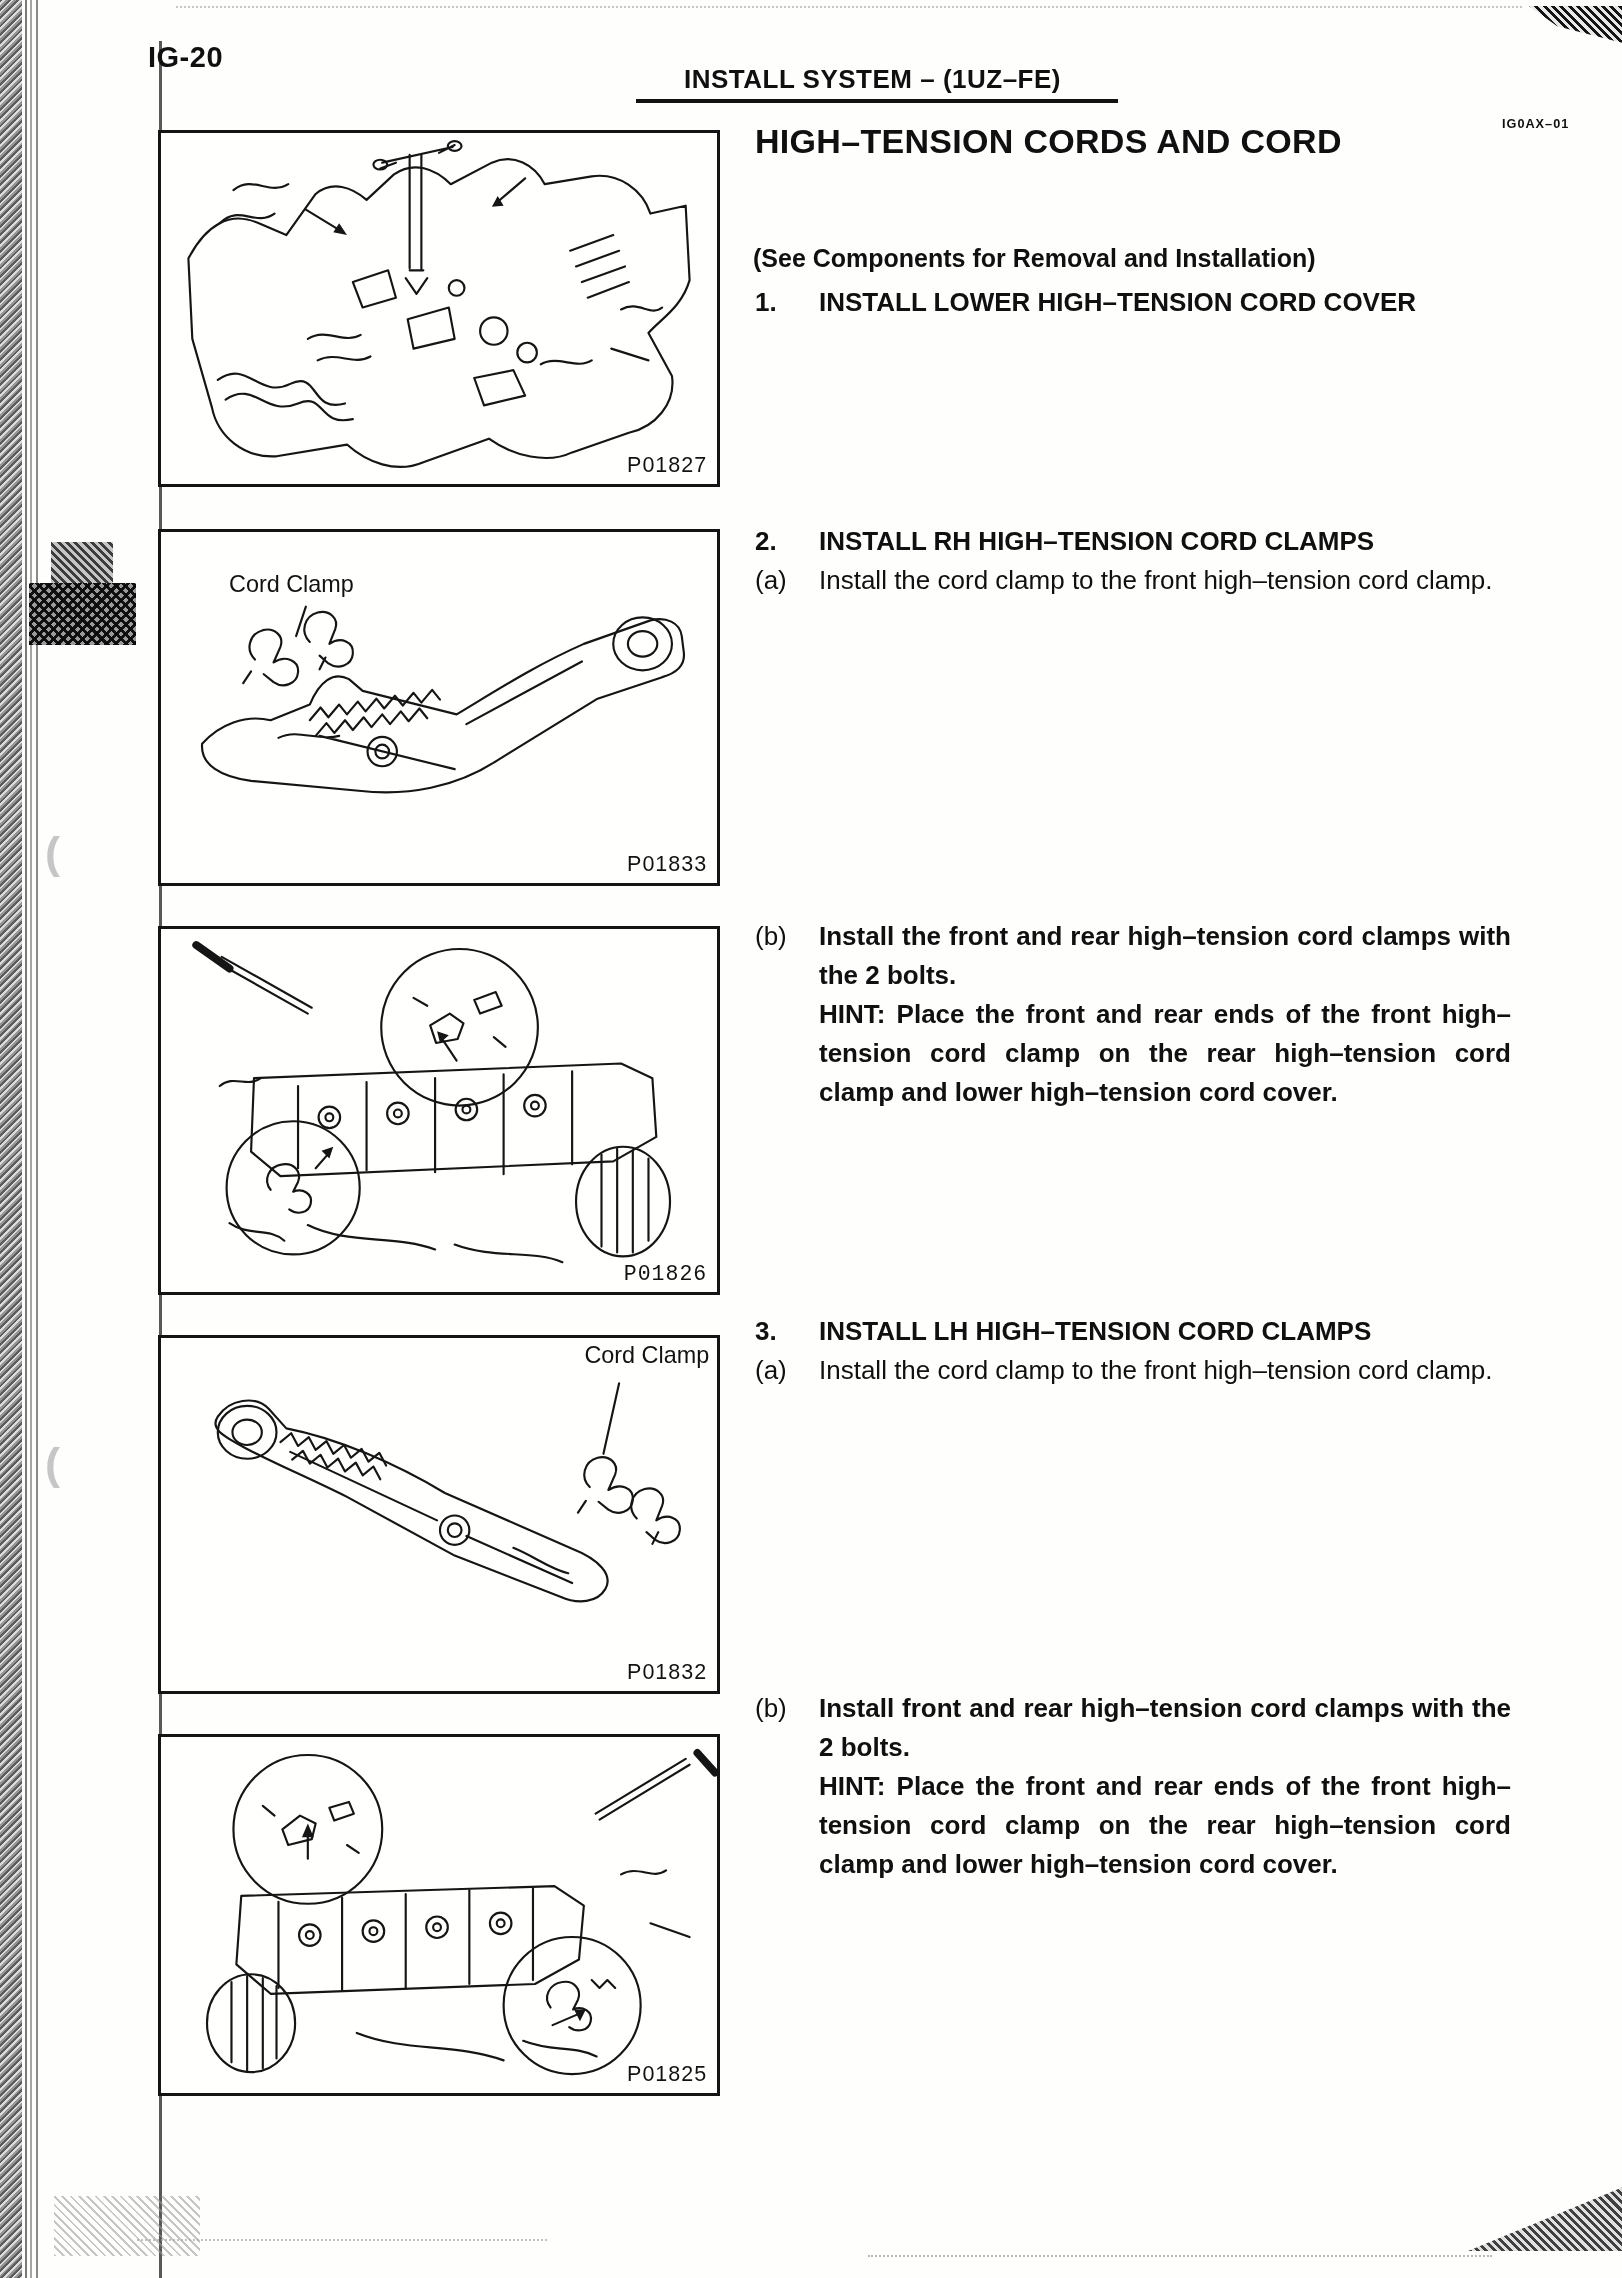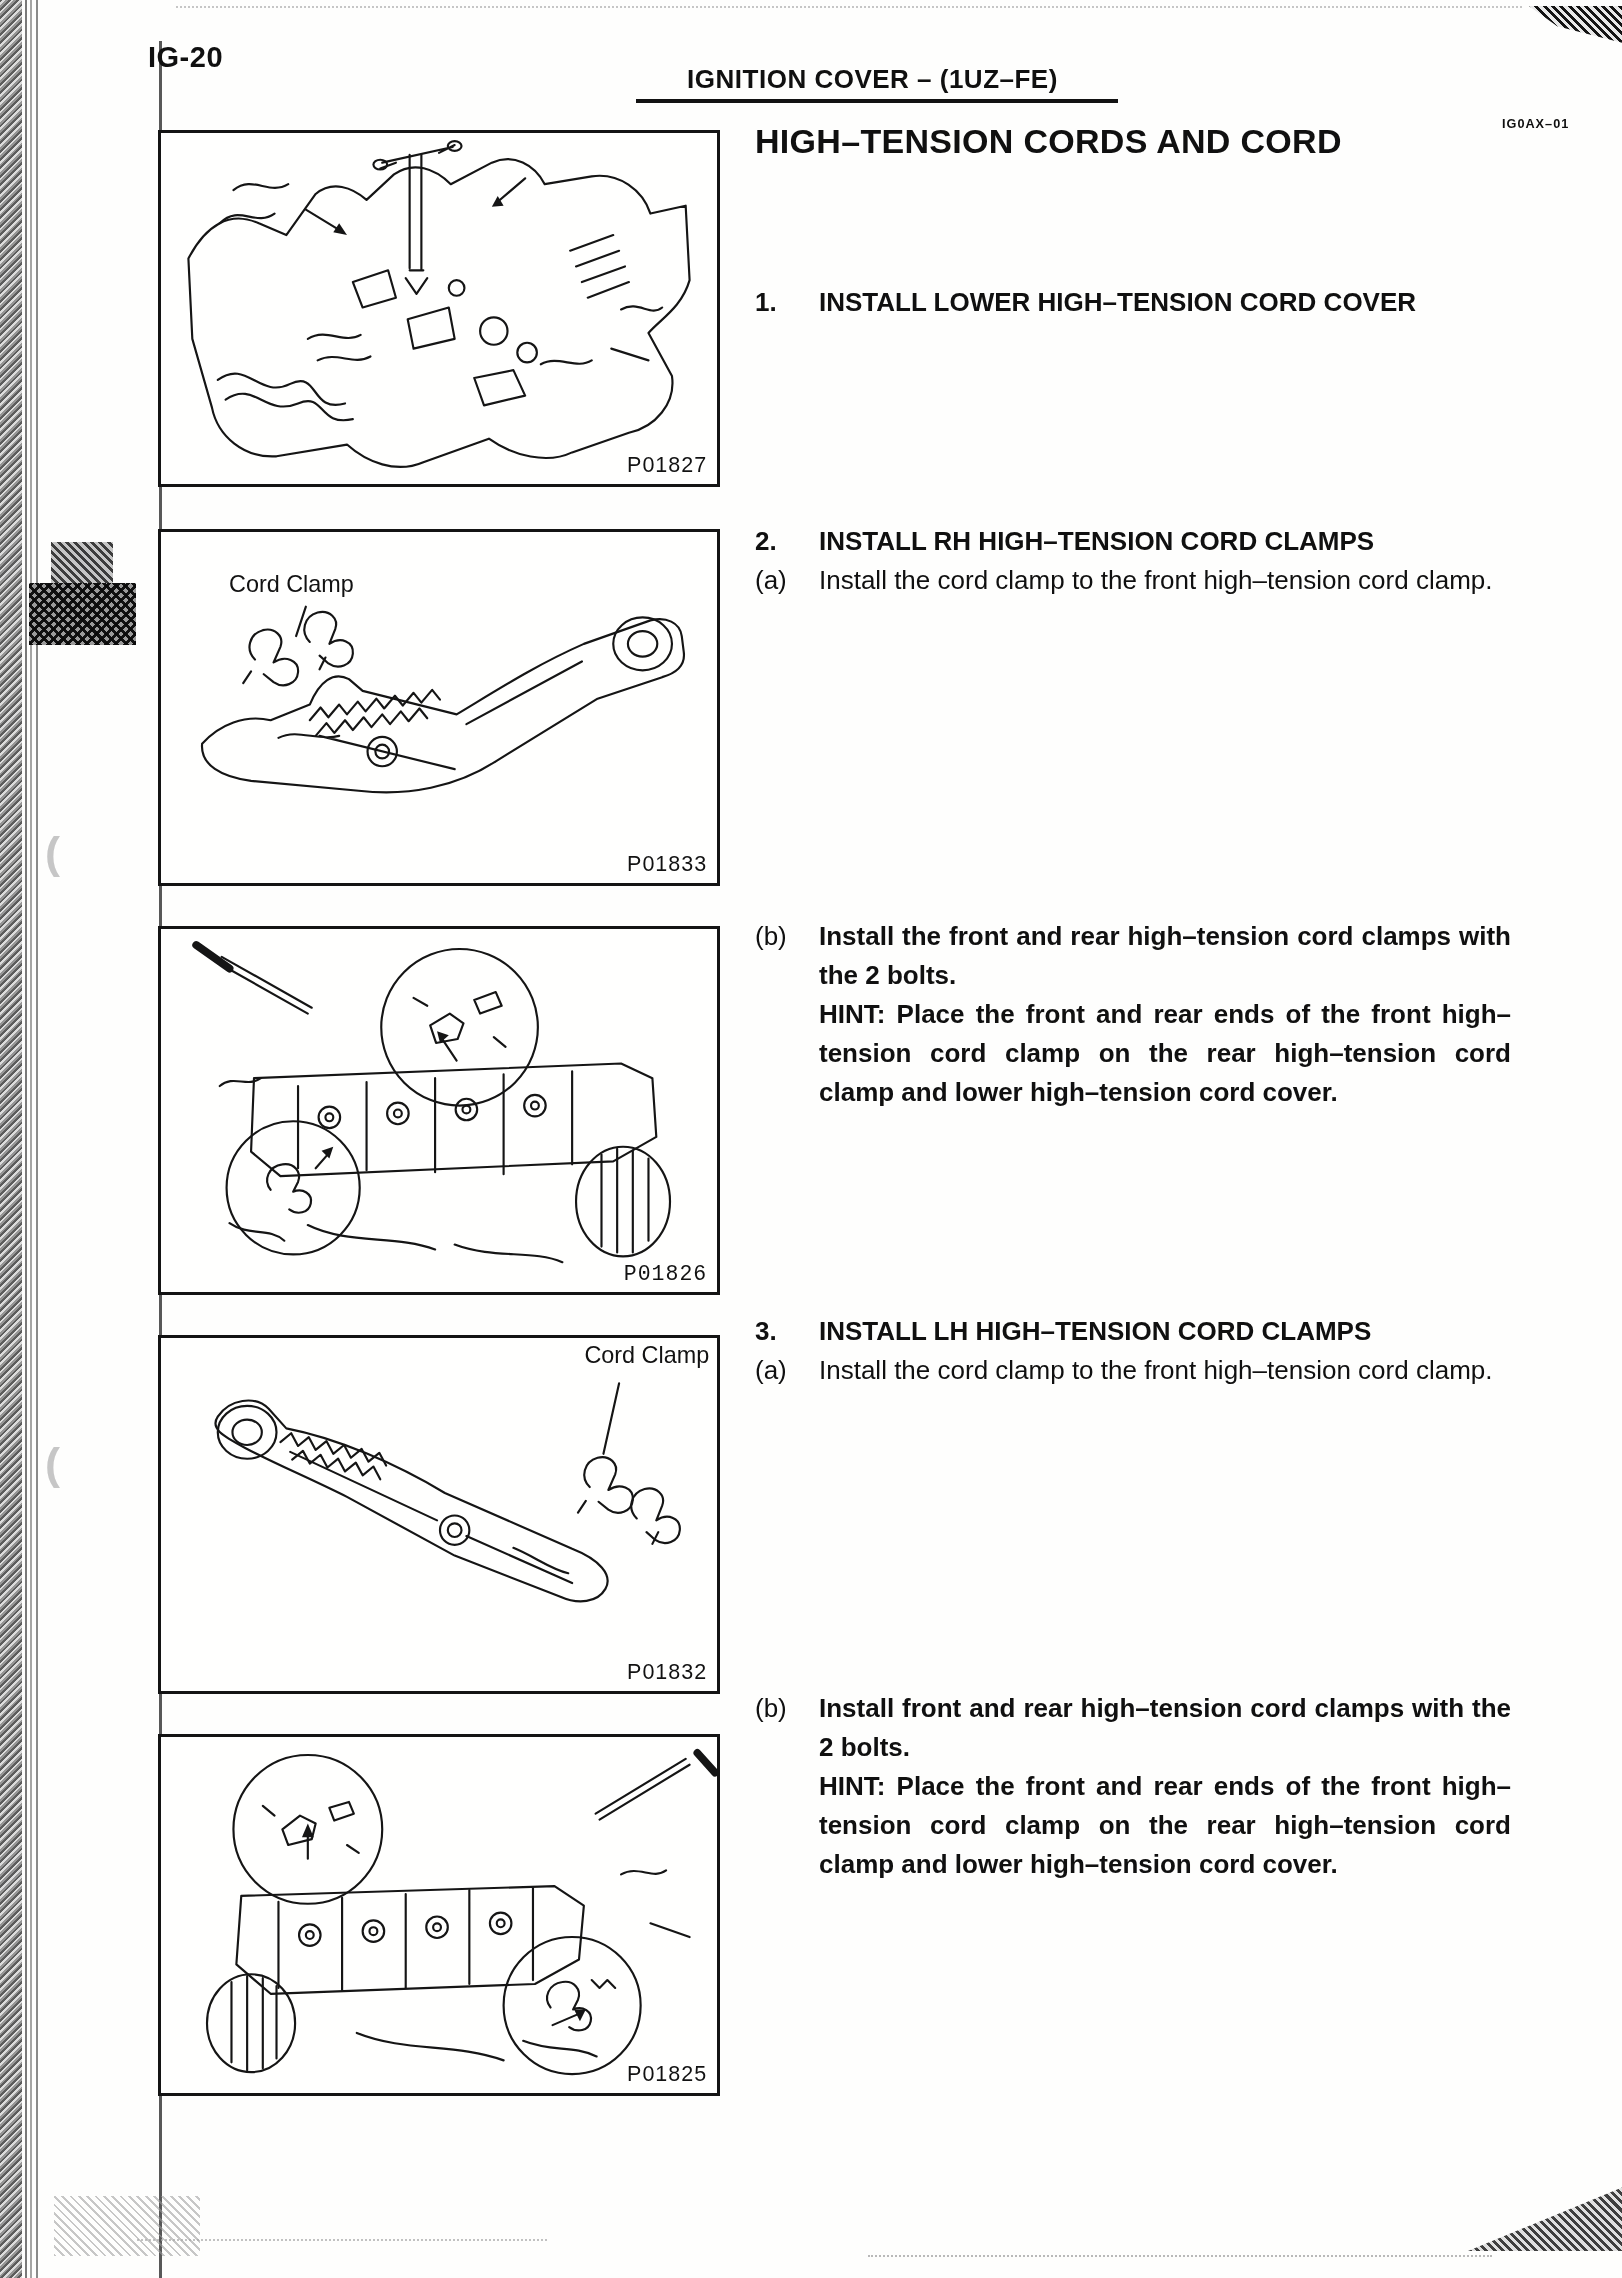--- a/index.html
+++ b/index.html
@@ -108,21 +108,21 @@
   <div class="top-dotted"></div>
   <div class="corner-tr"></div>
   <div class="corner-br"></div>
   <div class="speckle-bl"></div>
   <div class="dot-row-1"></div>
   <div class="dot-row-2"></div>
   <div class="paren-mark" style="left:45px; top:827px;">(</div>
   <div class="paren-mark" style="left:45px; top:1438px;">(</div>
 
   <div class="page-number">IG-20</div>
-  <div class="header-title">IGNITION COVER – (1UZ–FE)</div>
+  <div class="header-title">INSTALL SYSTEM – (1UZ–FE)</div>
   <div class="header-rule"></div>
   <div class="doc-code">IG0AX–01</div>
 
   <div class="fig" style="top:130px; height:357px;">
     <svg viewBox="0 0 568 358" fill="none" stroke="#151515" stroke-width="2.2" stroke-linecap="round" stroke-linejoin="round">
       <path d="M28,128 C45,95 70,78 100,92 L128,104 L158,62 C175,48 195,55 210,68 L238,42 C258,28 280,36 296,52 L338,30 C360,20 382,32 392,52 L440,44 C468,40 492,58 500,82 L536,74 L540,150 C532,178 510,190 498,204 L522,248 C526,276 505,300 478,306 L420,326 C395,338 360,330 335,312 L268,336 C240,348 210,336 190,318 L118,330 C85,332 58,310 52,280 L32,210 Z"></path>
       <path d="M254,22 L254,138 M266,22 L266,140 M254,140 L268,140 M250,148 L261,164 L272,148"></path>
       <path d="M226,30 L298,14 M224,36 L240,30 M284,20 L300,12"></path>
       <ellipse cx="224" cy="32" rx="7" ry="5"></ellipse>
         <ellipse cx="300" cy="13" rx="7" ry="5"></ellipse>
@@ -244,20 +244,21 @@
       <path d="M200,302 C250,322 300,312 350,330 M370,310 C400,322 420,314 445,326"></path>
       <path d="M470,140 C488,130 502,146 516,136 M500,190 L540,204"></path>
     </svg>
     <div class="fig-code">P01825</div>
   </div>
 
   <div class="article-title">
     <div>HIGH–TENSION CORDS AND CORD</div>
   </div>
 
+  <div class="see-note">(See Components for Removal and Installation)</div>
 
   <div class="step" style="top:283px;">
     <div class="step-head">
       <span class="step-num">1.</span>
       <span>INSTALL LOWER HIGH–TENSION CORD COVER</span>
     </div>
   </div>
 
   <div class="step" style="top:522px;">
     <div class="step-head">

